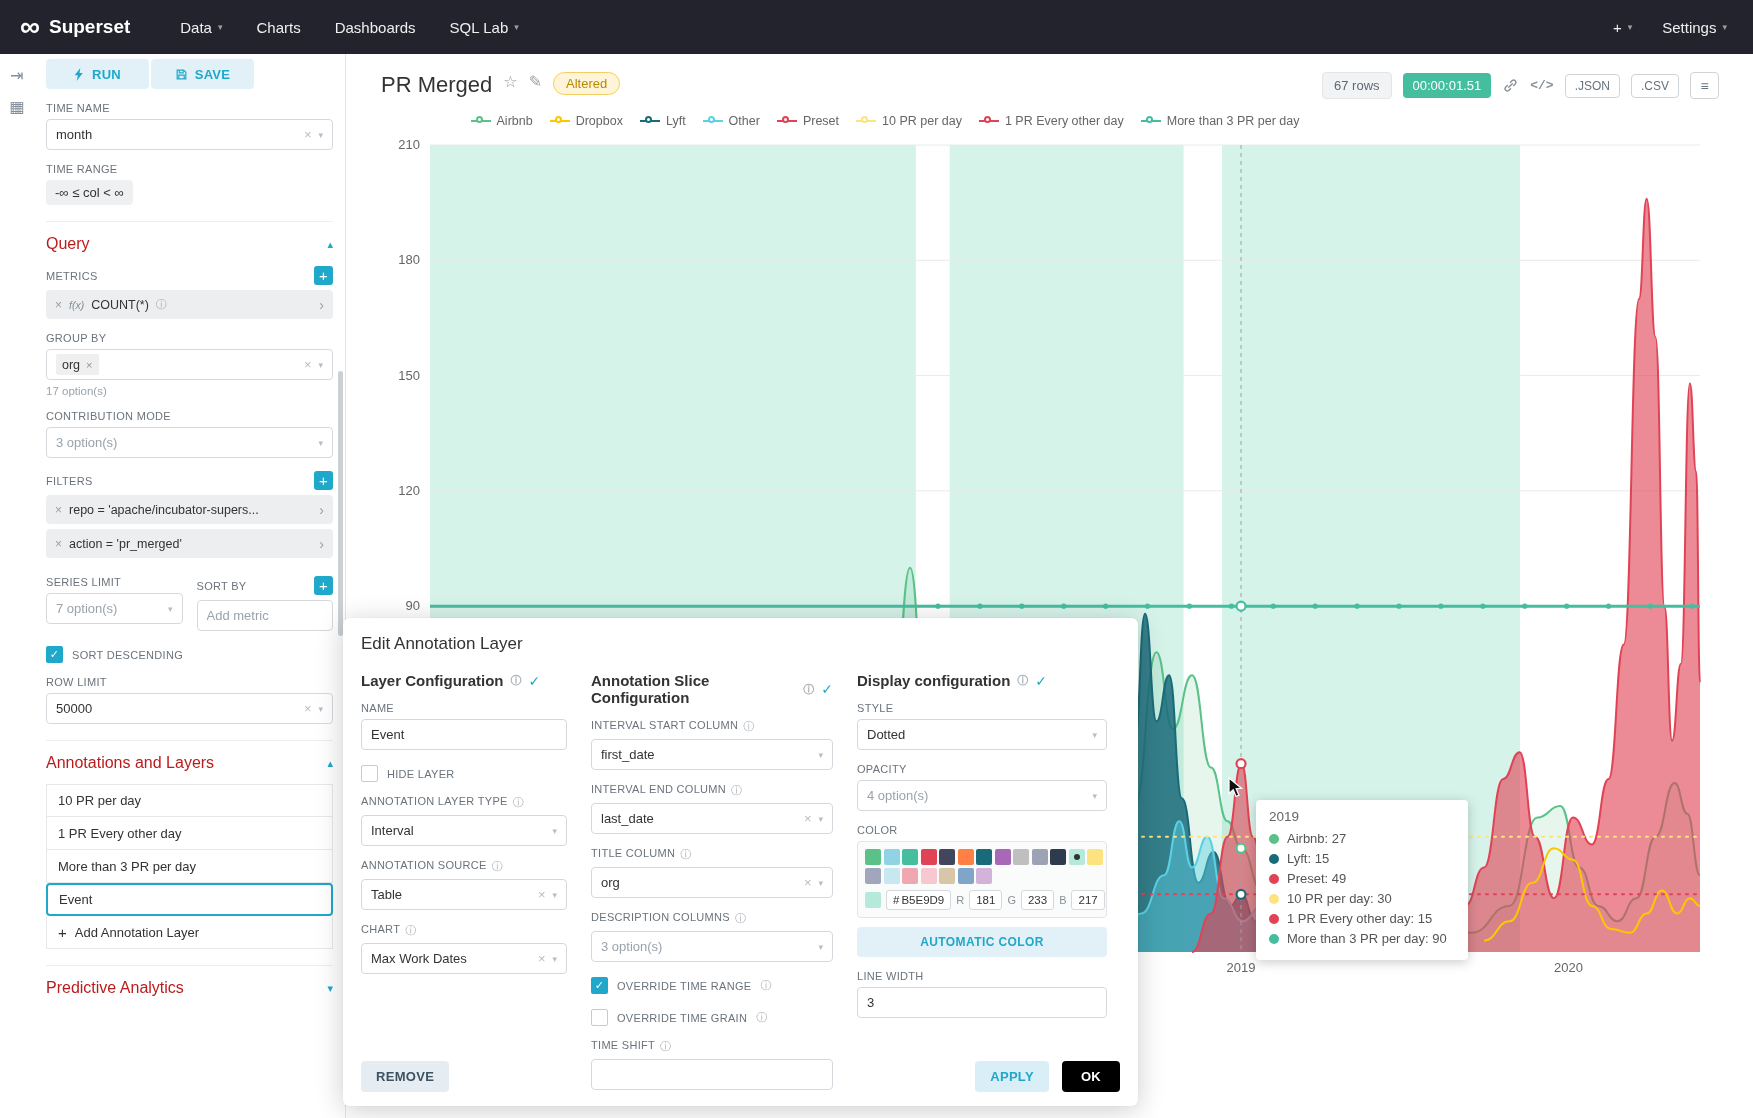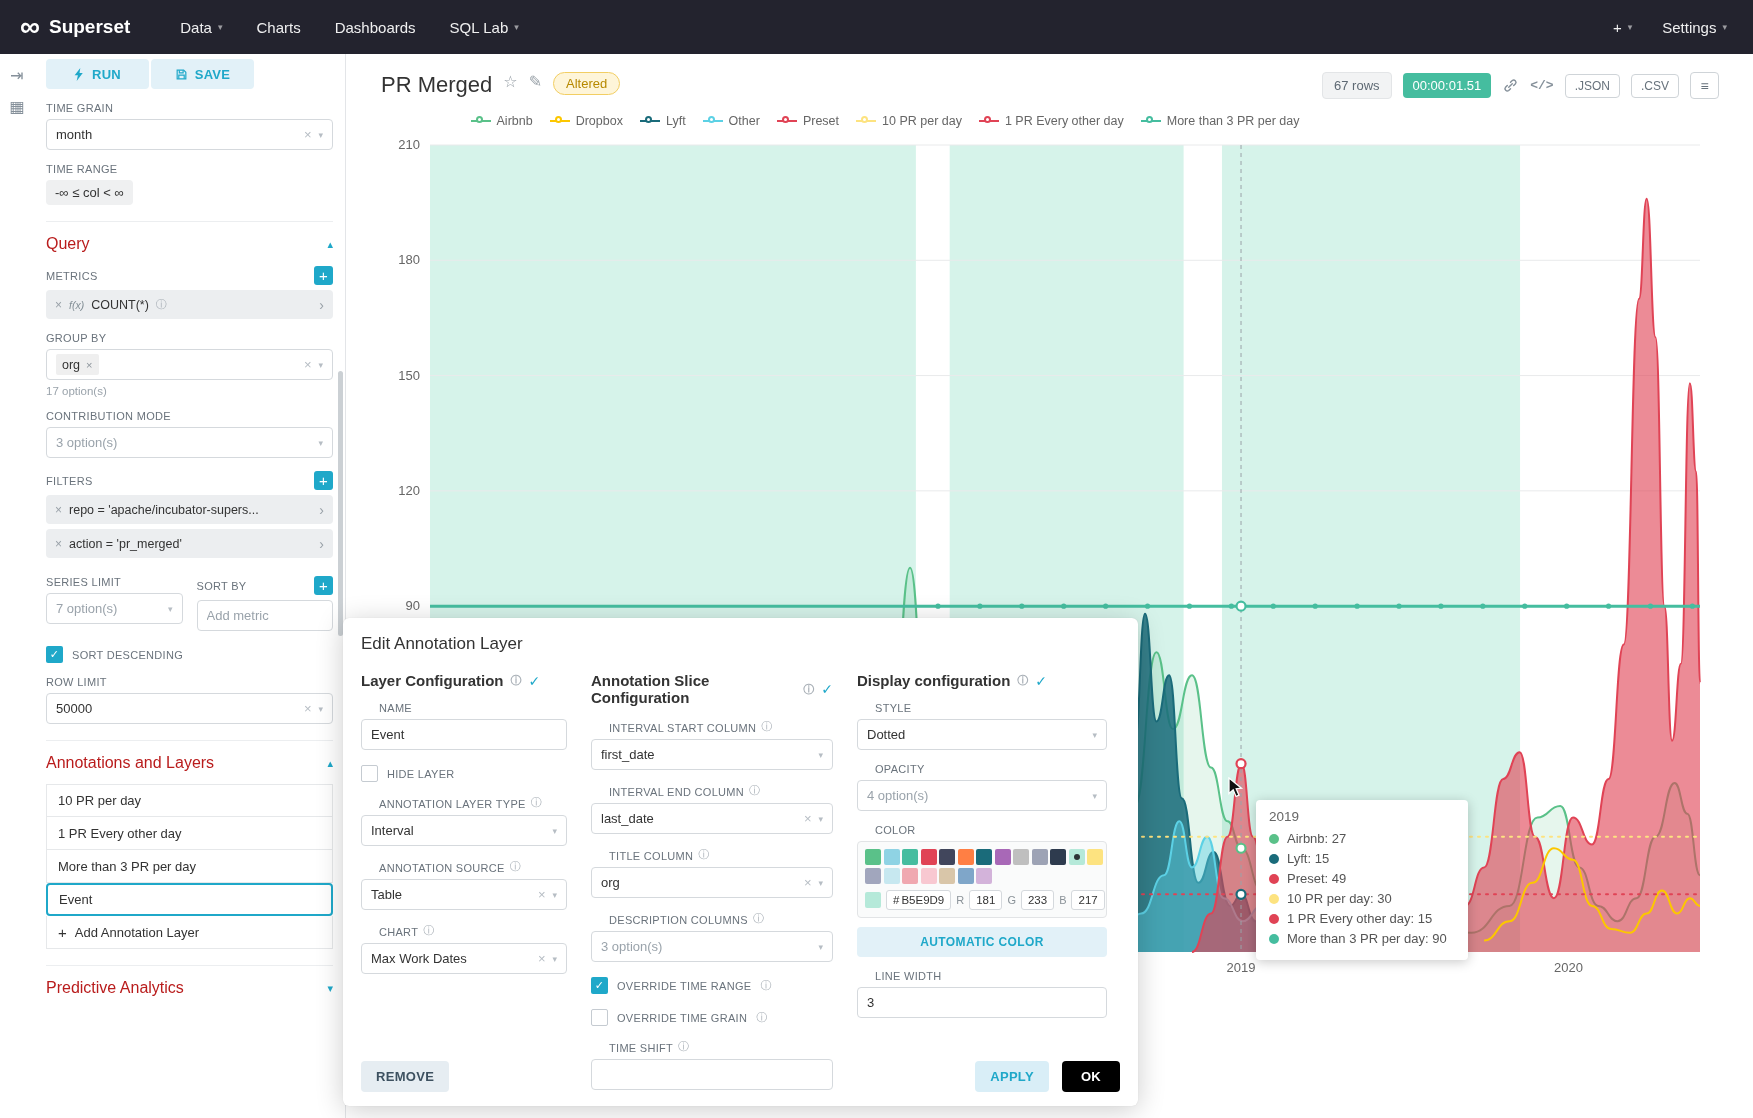--- a/index.html
+++ b/index.html
@@ -88,21 +88,21 @@
 .legend-ring{position:absolute;left:5px;top:0;width:7px;height:7px;border:2px solid currentColor;border-radius:50%;background:#fff}
 .chart-svg{position:absolute;left:376px;top:136px;z-index:1;pointer-events:none}
 
 
 .modal{position:absolute;left:343px;top:618px;width:795px;height:488px;background:#fff;border-radius:6px;
   box-shadow:0 4px 28px rgba(0,0,0,.2), 0 0 1px rgba(0,0,0,.15);z-index:60;padding:16px 16px 14px 16px}
 .modal-title{font-size:17px;color:#333;font-weight:500;margin:0 0 18px 2px}
 .modal-grid{display:grid;grid-template-columns:206px 242px 250px;column-gap:24px;padding-left:2px}
 .msec-title{font-size:15px;font-weight:bold;color:#333;display:flex;gap:7px;align-items:center;margin-bottom:4px}
 .check-teal{color:#1FA8C9;font-weight:bold;font-size:14px}
-.m-label{font-size:11px;color:#6A737C;letter-spacing:.3px;margin:13px 18px 5px;display:flex;align-items:flex-end;gap:5px}
+.m-label{font-size:11px;color:#6A737C;letter-spacing:.3px;margin:13px 0 5px;display:flex;align-items:flex-start;gap:5px}
 .input{height:31px;border:1px solid #D5D9DD;border-radius:4px;padding:0 9px;font-size:13px;color:#333;width:100%;
   font-family:inherit;outline:none;background:#fff}
 .color-panel{border:1px solid #E2E4E6;background:#FAFBFB;border-radius:4px;padding:7px;margin-top:1px}
 .swatch-row{display:flex;gap:2.5px;margin-bottom:3px}
 .swatch{width:16px;height:16px;border-radius:2px;position:relative;cursor:pointer;flex:none}
 .swatch.sel::after{content:'';position:absolute;left:5px;top:5px;width:6px;height:6px;border-radius:50%;background:#2d3436}
 .hex-row{display:flex;align-items:center;gap:5px;margin-top:6px;font-size:11px;color:#8A9298}
 .hex-chip{width:16px;height:16px;border-radius:2px;flex:none}
 .hex-box{background:#fff;border:1px solid #D5D9DD;border-radius:3px;padding:3px 6px;font-size:11.5px;color:#333;display:inline-flex;gap:2px}
 .auto-btn{margin-top:9px;height:30px;background:#E2F1F8;color:#1FA8C9;font-weight:bold;font-size:12px;
@@ -176,21 +176,21 @@
       <svg width="13" height="13" viewBox="0 0 24 24" fill="none" stroke="#1FA8C9" stroke-width="2.2">
           <path d="M4 4 h12 l4 4 v12 H4 Z"></path>
           <path d="M8 4 v5 h7 V4"></path>
           <path d="M7 20 v-7 h10 v7"></path>
         </svg>
       <span>SAVE</span>
     </button>
   </div>
 
   <div class="ctl-label">
-      <span>TIME GRAIN</span>
+      <span>TIME NAME</span>
     </div>
   <div class="select">
     <span class="grow">month</span>
     <span class="sel-clear">×</span>
     <span class="caret-d">▾</span>
   </div>
 
   <div class="ctl-label">
       <span>TIME RANGE</span>
     </div>

